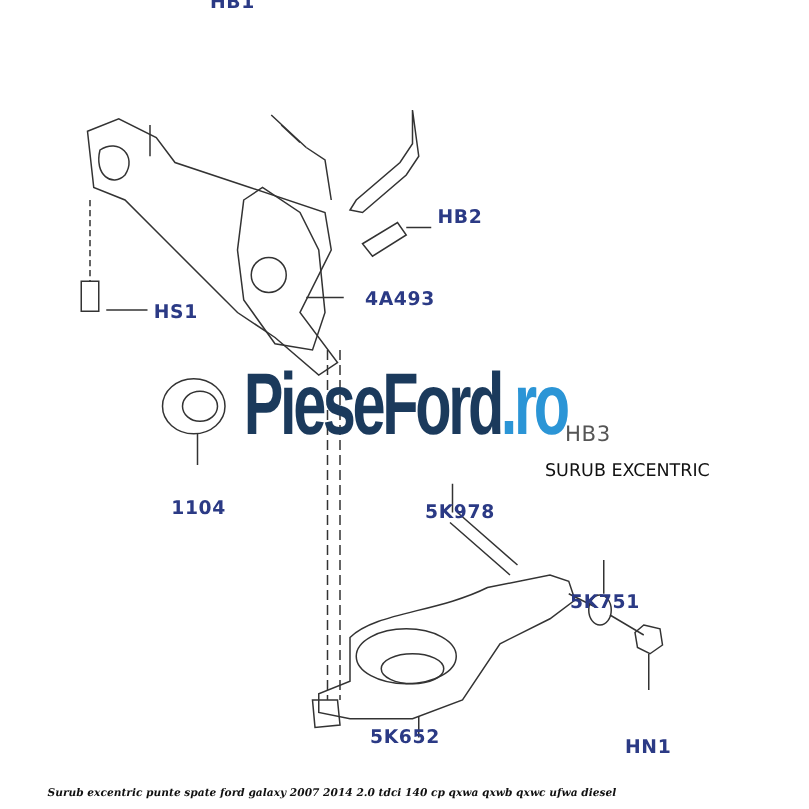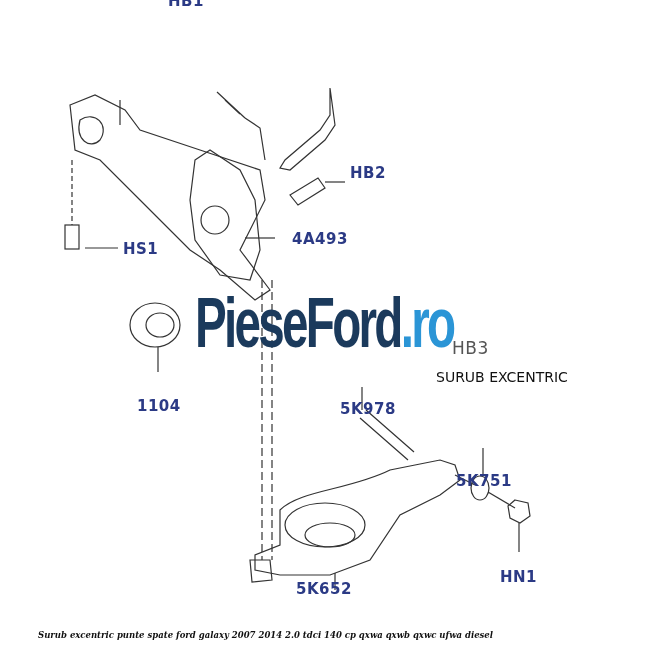--- a/index.html
+++ b/index.html
@@ -62,21 +62,21 @@
 </svg>
 
 <div class="lbl" style="left:168px;top:-8px;">HB1</div>
 <div class="lbl" style="left:350px;top:164px;">HB2</div>
 <div class="lbl" style="left:292px;top:230px;">4A493</div>
 <div class="lbl" style="left:123px;top:240px;text-align:right;">HS1</div>
 <div class="lbl" style="left:137px;top:397px;text-align:center;">1104</div>
 <div class="lbl" style="left:452px;top:338px;font-weight:normal;font-size:17px;color:#555;">HB3</div>
 <div class="lbl" style="left:340px;top:366px;margin-top:34px;">5K978</div>
 <div class="lbl" style="left:456px;top:428px;margin-top:44px;">5K751</div>
-<div class="lbl" style="left:500px;top:568px;">HN1</div>
+<div class="lbl" style="left:500px;top:588px;">HN1</div>
 <div class="lbl" style="left:296px;top:580px;">5K652</div>
 
 <div class="note" style="left:395px;top:368px;margin-left:41px;">
   <div>SURUB EXCENTRIC</div>
 </div>
 
 <div class="logo"><span class="a">PieseFord</span><span class="b">.ro</span></div>
 
 <div class="caption">Surub excentric punte spate ford galaxy 2007 2014 2.0 tdci 140 cp qxwa qxwb qxwc ufwa diesel</div>
 

